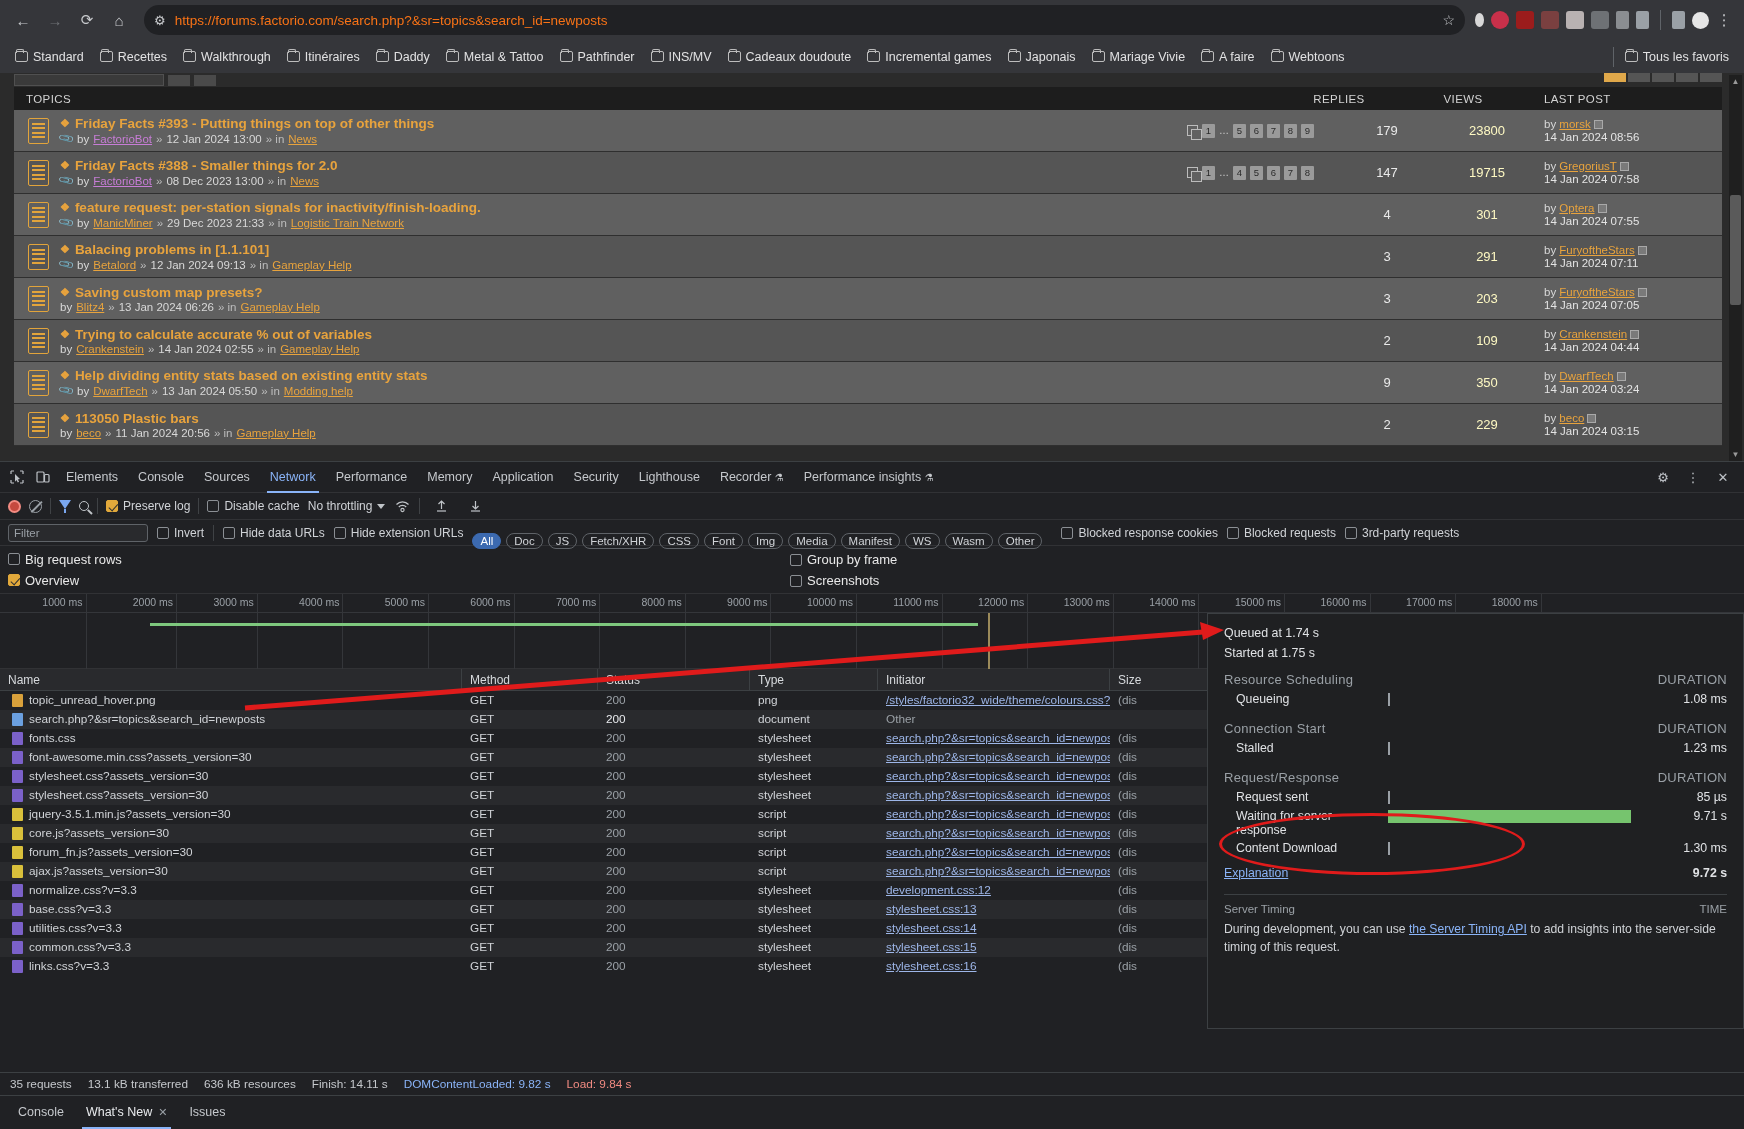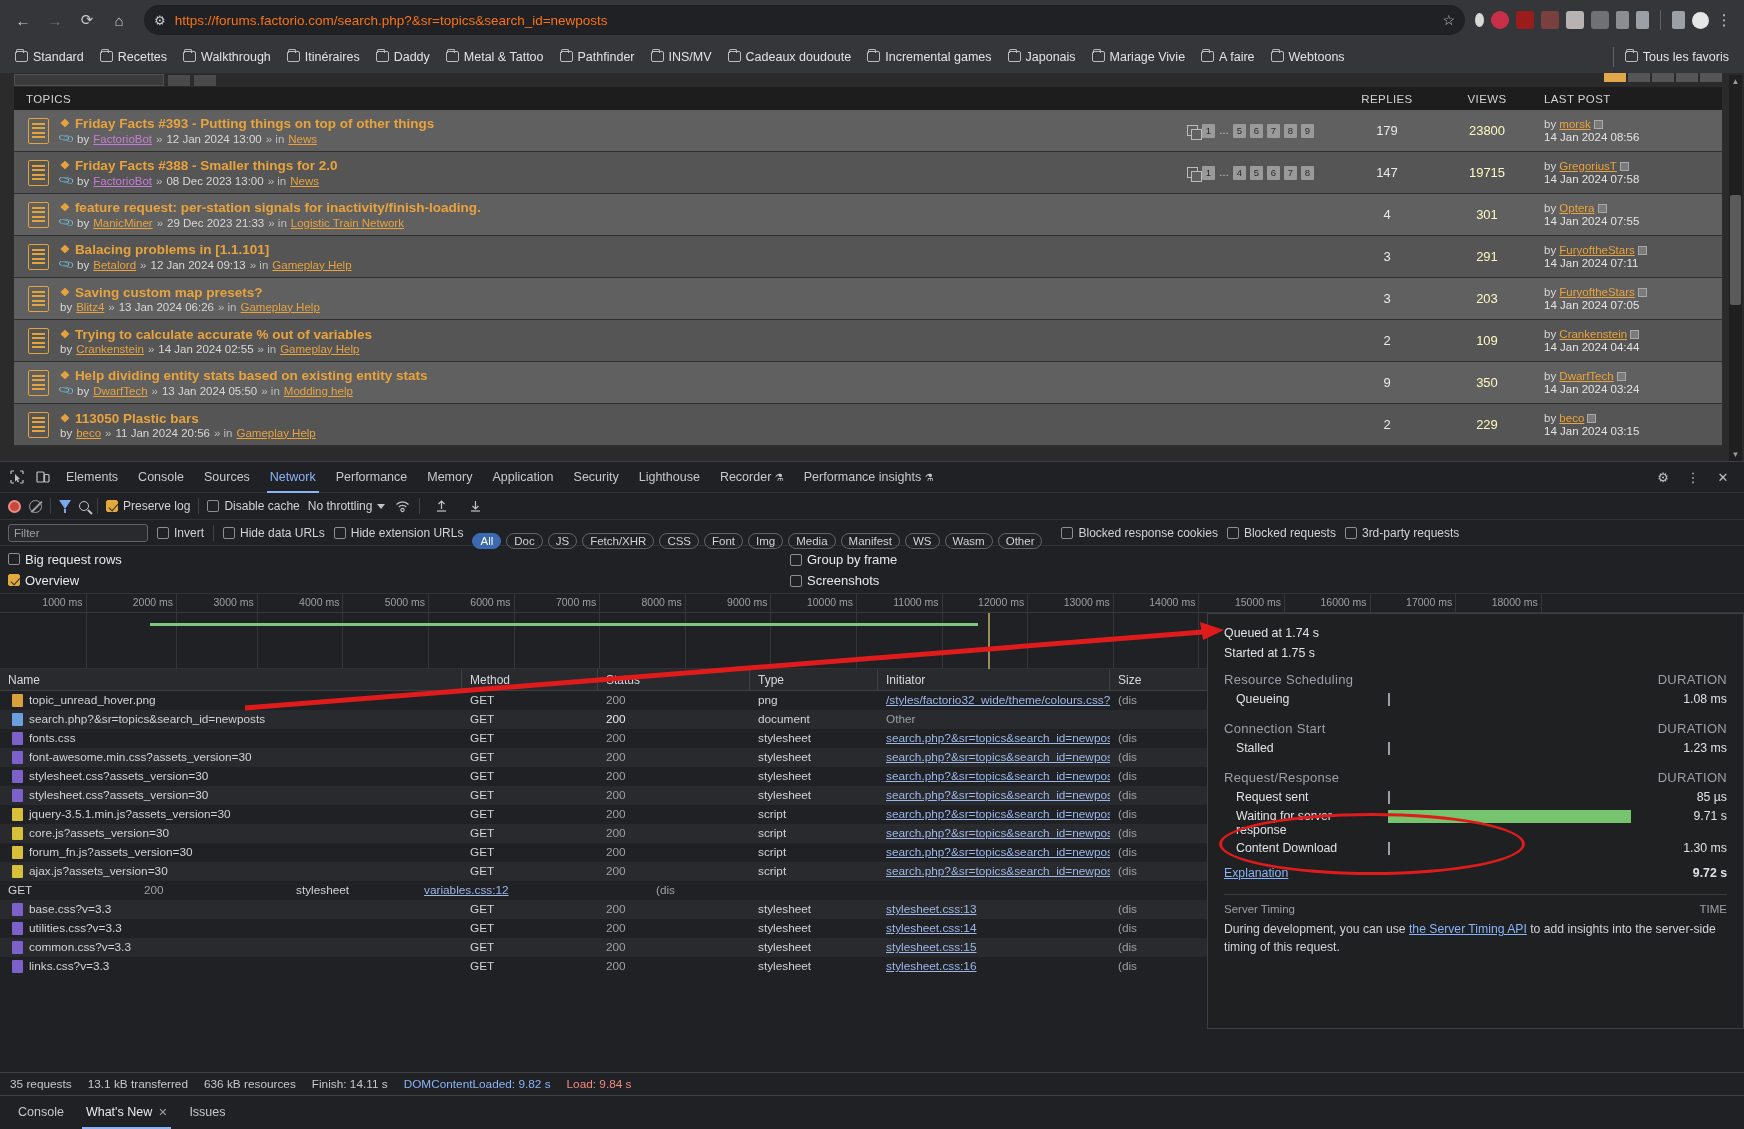--- a/index.html
+++ b/index.html
@@ -36,21 +36,21 @@
 
   
   .page { position:relative; background:#2b2b2b; height:388px; overflow:hidden; }
   .page-inner { position:absolute; left:14px; right:22px; top:0; }
   .topbar-stub { height:14px; display:flex; align-items:center; gap:4px; }
   .stub-field { width:150px; height:12px; background:#3a3a3a; border:1px solid #505050; }
   .stub-btn { width:22px; height:11px; background:#4a4a4a; }
 
   .thead {
     display:flex; align-items:center; background:#1d1d1d; height:23px;
-    color:#d3d3d3; font-size:11.5px; letter-spacing:.4px;
+    color:#d3d3d3; font-size:11.5px; letter-spacing:.4px;gap:24px;
   }
   .thead .c-topics { flex:1 1 auto; padding-left:12px; }
   .thead .c-rep { width:110px; text-align:center; }
   .thead .c-views { width:90px; text-align:center; }
   .thead .c-last { width:190px; padding-left:12px; }
 
   .trow { display:flex; align-items:stretch; min-height:42px; border-bottom:1px solid #2f2f2f; }
   .trow.odd { background:#606060; }
   .trow.even { background:#555555; }
   .t-main { flex:1 1 auto; display:flex; align-items:center; padding:4px 0 4px 14px; gap:11px; position:relative; }
@@ -934,24 +934,28 @@
           <span>ajax.js?assets_version=30</span>
         </div>
         <div class="c-method">GET</div>
         <div class="c-status"><span class="status200">200</span></div>
         <div class="c-type">script</div>
         <div class="c-initiator"><a class="init-link" href="#">search.php?&amp;sr=topics&amp;search_id=newposts...</a></div>
         <div class="c-size size-dis">(dis</div>
         <div class="c-wf"></div>
       </div>
       <div class="req-row">
+        <div class="c-name">
+          <span class="f-ico css"></span>
+          <span>normalize.css?v=3.3</span>
+        </div>
         <div class="c-method">GET</div>
         <div class="c-status"><span class="status200">200</span></div>
         <div class="c-type">stylesheet</div>
-        <div class="c-initiator"><a class="init-link" href="#">variables.css:12</a></div>
+        <div class="c-initiator"><a class="init-link" href="#">development.css:12</a></div>
         <div class="c-size size-dis">(dis</div>
         <div class="c-wf"></div>
       </div>
       <div class="req-row alt">
         <div class="c-name">
           <span class="f-ico css"></span>
           <span>base.css?v=3.3</span>
         </div>
         <div class="c-method">GET</div>
         <div class="c-status"><span class="status200">200</span></div>

